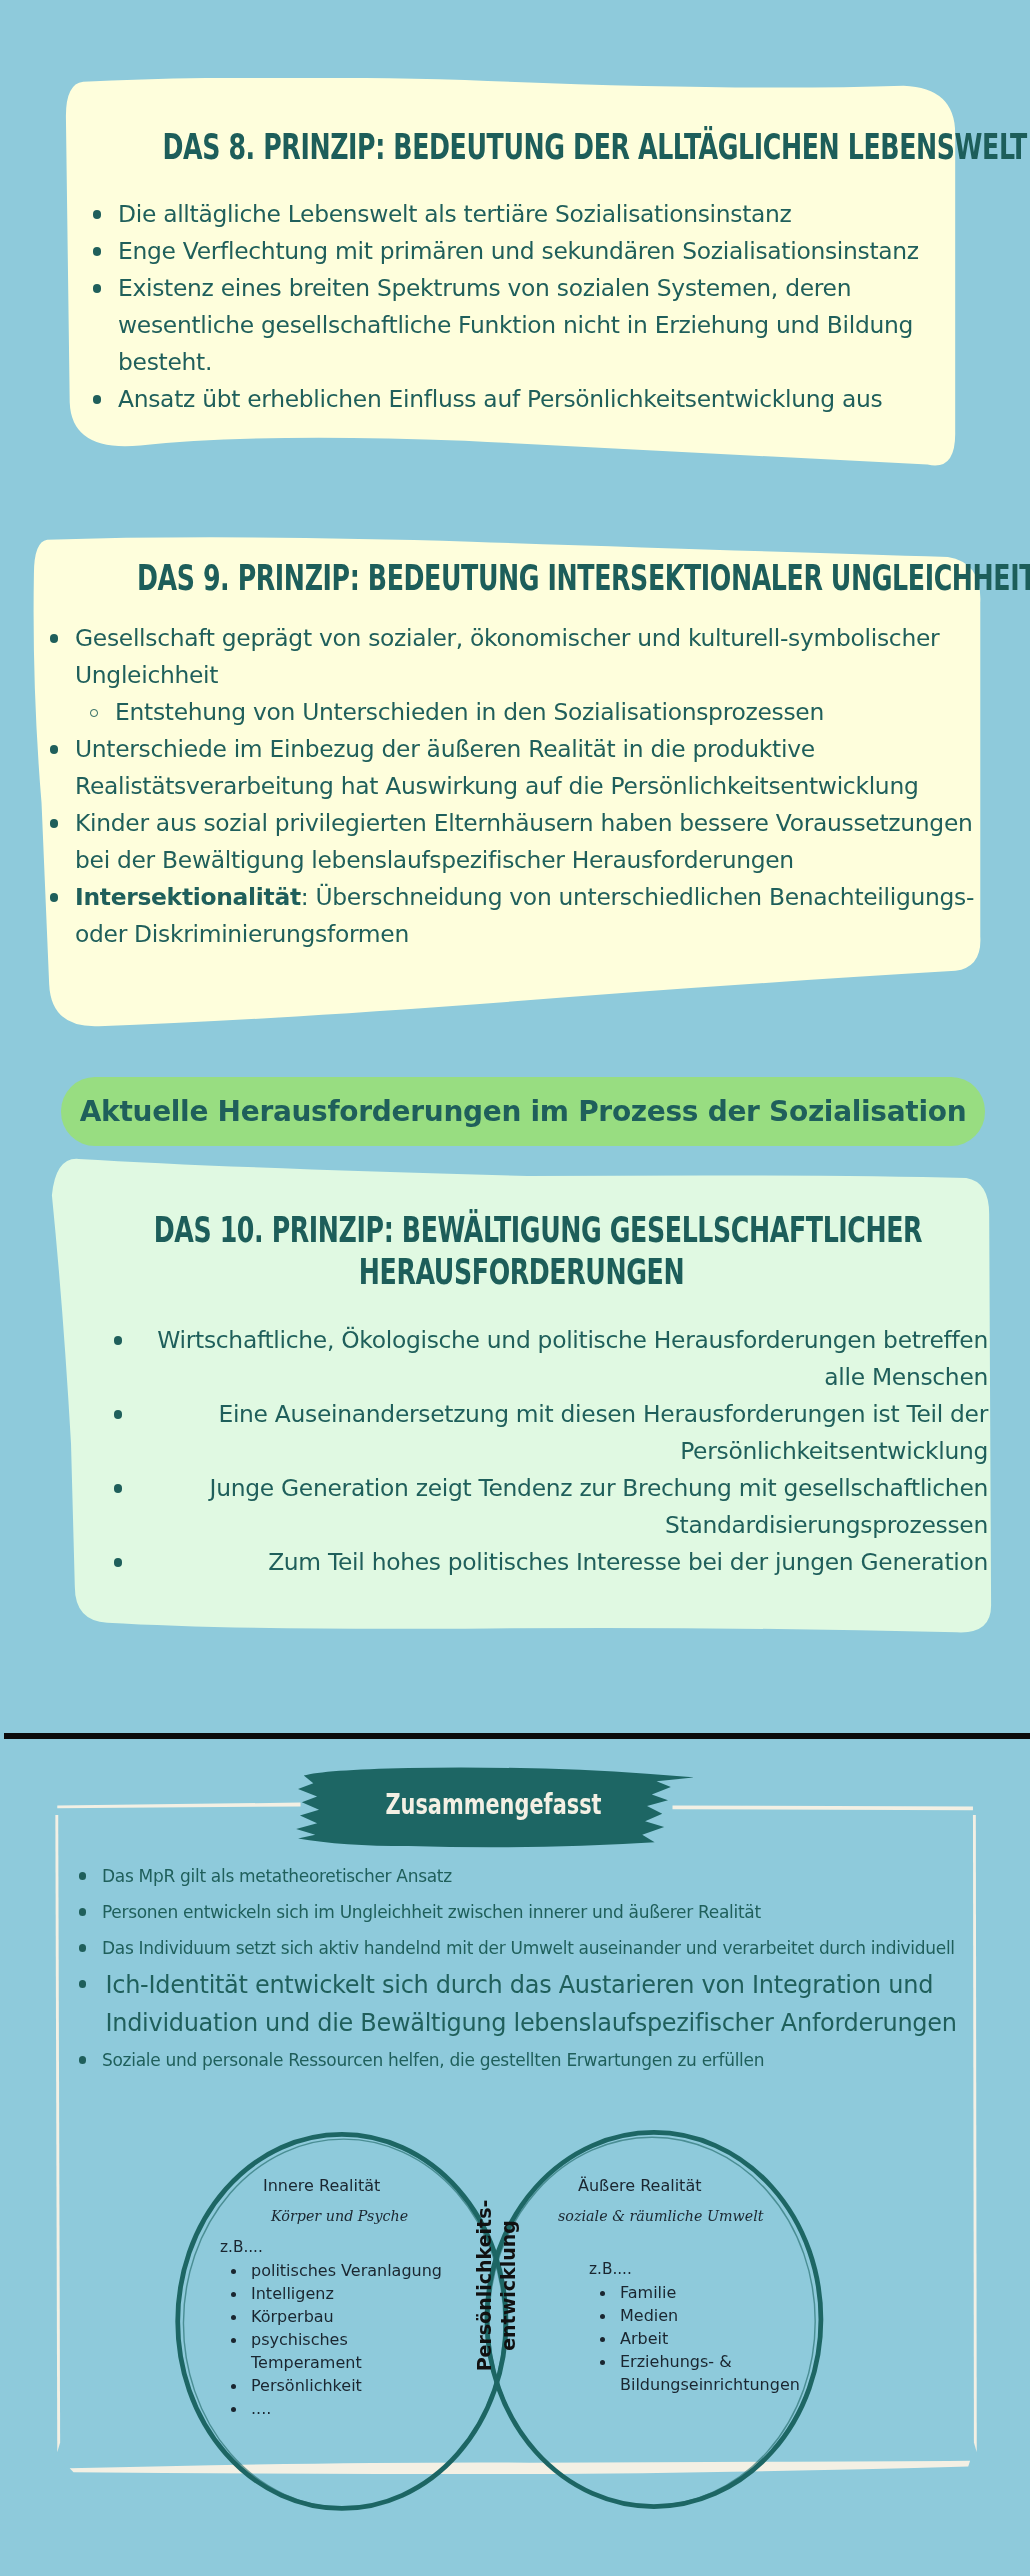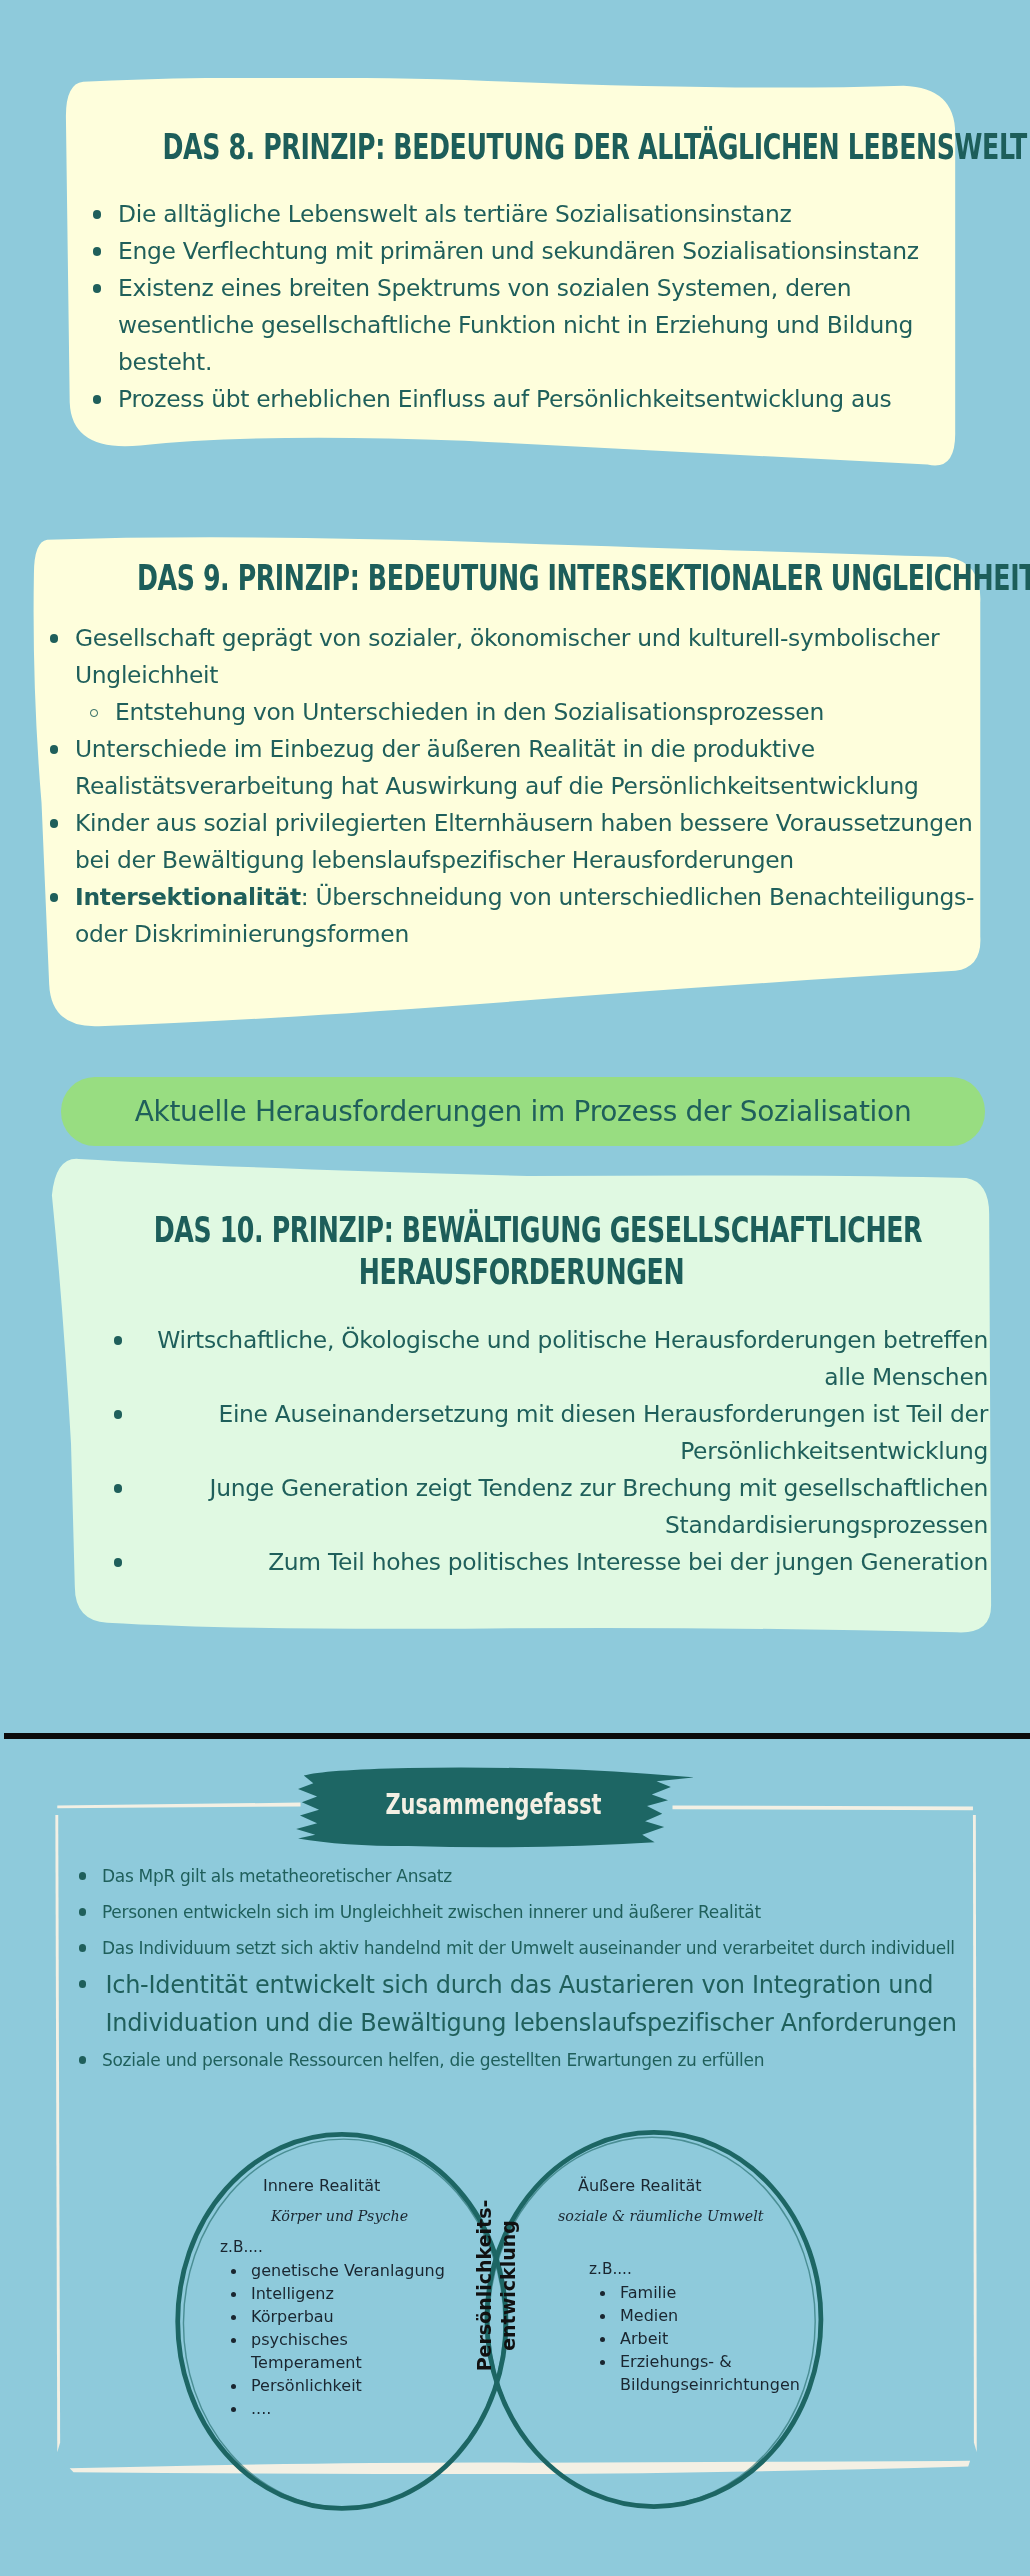--- a/index.html
+++ b/index.html
@@ -48,21 +48,21 @@
     left: 44px; top: 15.3px; width: 5.7px; height: 5.7px;
     background: transparent; border: 1.4px solid #1f5f5b;
   }
   ul.bul b { font-weight: bold; }
   .pill {
     position: absolute; left: 61px; top: 1077px; width: 924px; height: 69px;
     background: #98dd81; border-radius: 34px;
     display: flex; align-items: center; justify-content: center;
   }
   .pill span {
-    font-weight: normal; font-size: 28px; color: #1f5f5b; letter-spacing: -0.3px;
+    font-weight: bold; font-size: 28px; color: #1f5f5b; letter-spacing: -0.3px;
   }
   .rule { position: absolute; left: 3.8px; top: 1733px; width: 1027px; height: 5.7px; background: #0b0b0b; }
   .brush {
     position: absolute; left: 294px; top: 1766px; width: 399px; height: 82px;
   }
   .brush span {
     position: absolute; left: 0; right: 0; top: 21px; text-align: center;
     color: #f3f0e4; font-weight: bold; font-size: 29px;
     transform: scaleX(0.72); letter-spacing: 0px;
   }
@@ -96,21 +96,21 @@
 <div class="card" style="left:64px; top:78px; width:895px; height:397px;">
   <svg class="shape" viewBox="0 0 938 416" preserveAspectRatio="none">
     <path d="M20 4 Q 180 -4 420 2 Q 700 14 880 8 Q 935 10 934 60 L 934 370 Q 935 412 905 405 Q 650 392 420 380 Q 200 372 80 385 Q 8 392 6 340 L 2 40 Q 2 6 20 4 Z" fill="#fefedc"></path>
   </svg>
   <div class="inner">
     <div class="heading" style="position:absolute; left:0; width:895px; top:48px; font-size:36px;">Das 8. Prinzip: Bedeutung der alltäglichen Lebenswelt</div>
     <ul class="bul" style="position:absolute; left:17px; top:110px; width:859px;">
       <li>Die alltägliche Lebenswelt als tertiäre Sozialisationsinstanz</li>
       <li>Enge Verflechtung mit primären und sekundären Sozialisationsinstanz</li>
       <li>Existenz eines breiten Spektrums von sozialen Systemen, deren wesentliche gesellschaftliche Funktion nicht in Erziehung und Bildung besteht.</li>
-      <li>Prozess übt erheblichen Einfluss auf Persönlichkeitsentwicklung aus</li>
+      <li>Ansatz übt erheblichen Einfluss auf Persönlichkeitsentwicklung aus</li>
     </ul>
   </div>
 </div>
 
 <div class="card" style="left:32px; top:536px; width:954px; height:494px;">
   <svg class="shape" viewBox="0 0 1000 518" preserveAspectRatio="none">
     <path d="M16 4 Q 200 -2 460 6 Q 760 16 960 22 Q 996 28 994 70 L 994 420 Q 996 452 968 456 Q 700 472 480 490 Q 240 508 70 514 Q 20 516 18 470 L 10 280 Q 0 160 2 40 Q 2 6 16 4 Z" fill="#fefedc"></path>
   </svg>
   <div class="inner">
     <div class="heading" style="position:absolute; left:0; width:954px; top:21px; font-size:36px;">Das 9. Prinzip: Bedeutung intersektionaler Ungleichheiten</div>
@@ -178,21 +178,21 @@
   <ellipse cx="178" cy="212" rx="172" ry="196" fill="none" stroke="#1d6664" stroke-width="5"></ellipse>
   <ellipse cx="180" cy="214" rx="168" ry="193" fill="none" stroke="#1d6664" stroke-width="1.5" opacity="0.6"></ellipse>
   <ellipse cx="505" cy="210" rx="175" ry="196" fill="none" stroke="#1d6664" stroke-width="5"></ellipse>
   <ellipse cx="503" cy="212" rx="171" ry="193" fill="none" stroke="#1d6664" stroke-width="1.5" opacity="0.6"></ellipse>
 </svg>
 
 <div class="venn-text venn-title" style="left:263px; top:2176px;">Innere Realität</div>
 <div class="venn-text venn-sub" style="left:271px; top:2208px;">Körper und Psyche</div>
 <div class="venn-text venn-zb" style="left:220px; top:2238px;">z.B....</div>
 <ul class="vlist venn-text" style="left:225px; top:2259px; width:229px;">
-  <li>genetische Veranlagung</li>
+  <li>politisches Veranlagung</li>
   <li>Intelligenz</li>
   <li>Körperbau</li>
   <li style="width:124px;">psychisches Temperament</li>
   <li>Persönlichkeit</li>
   <li>....</li>
 </ul>
 
 <div class="vert">
   <div>
     <span>Persönlichkeits-</span><br>

